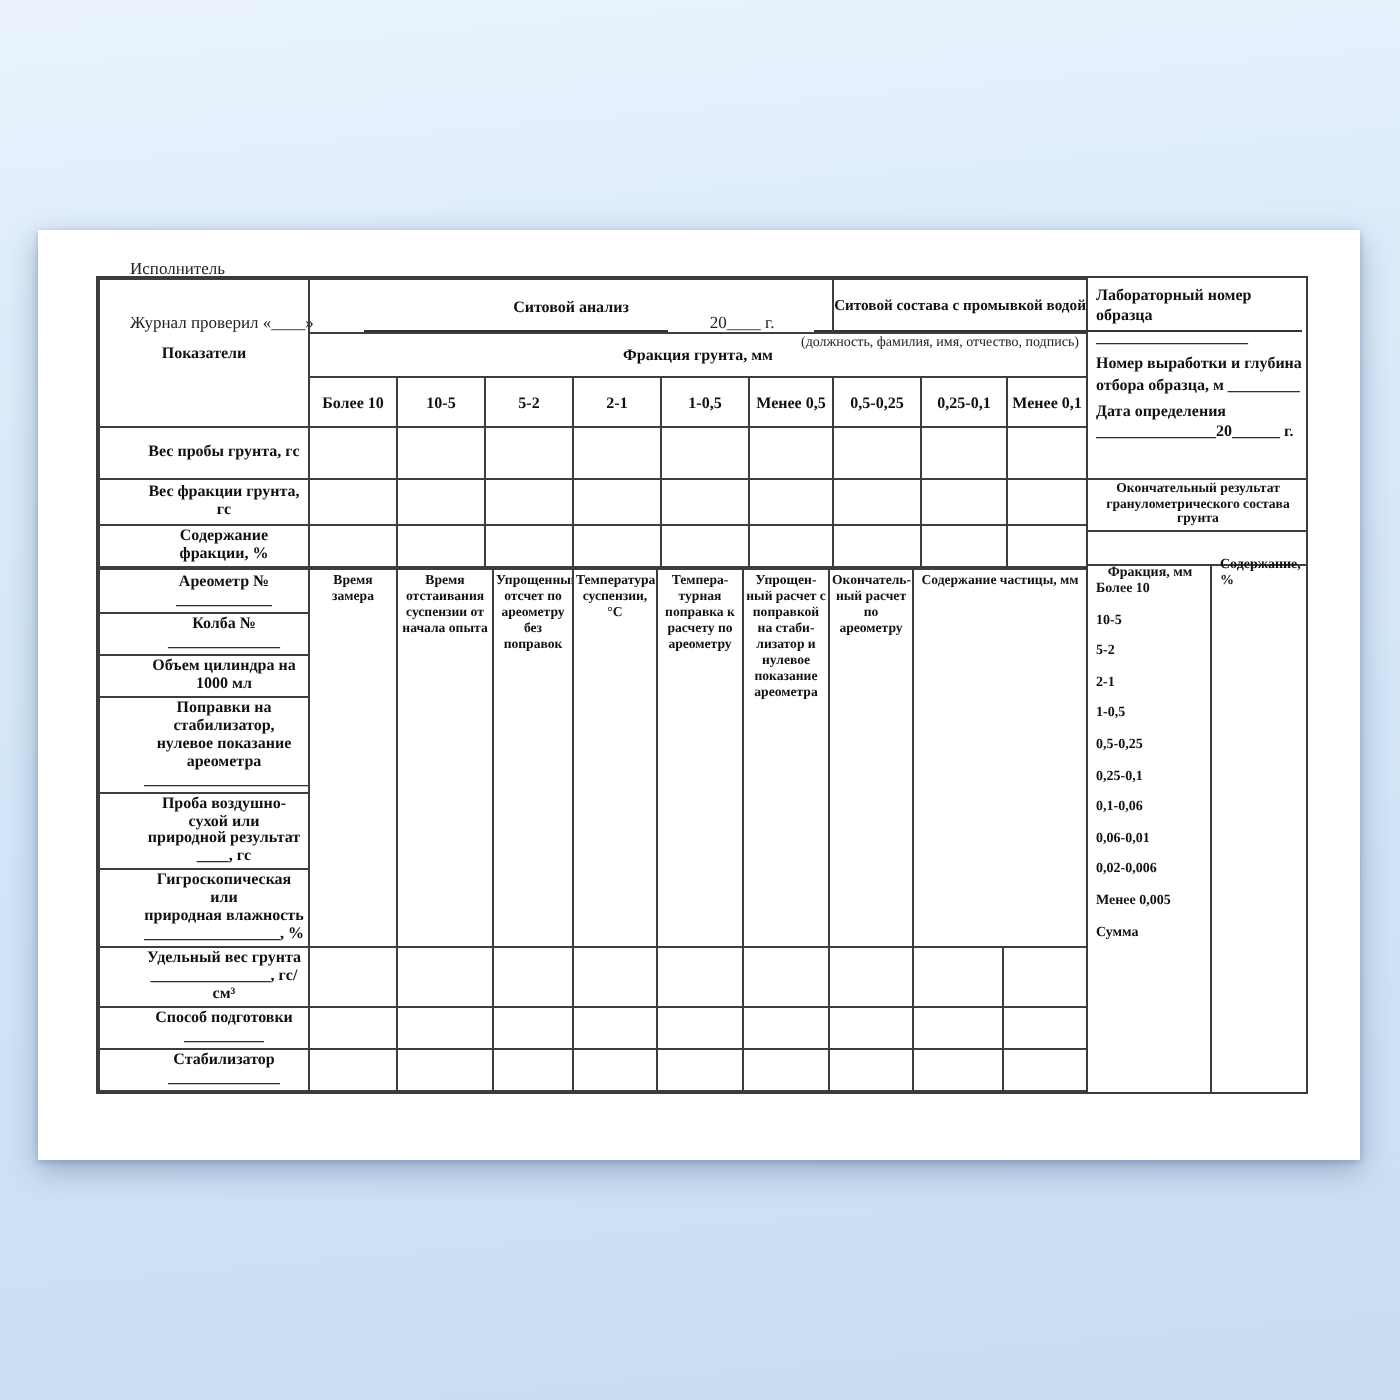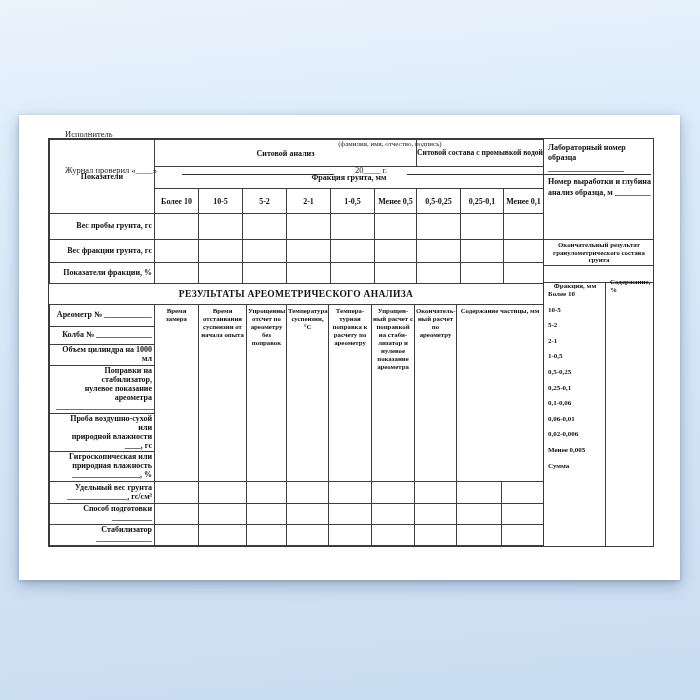--- a/index.html
+++ b/index.html
@@ -16,21 +16,21 @@
   }
   .form{
     position:absolute;left:29px;top:23px;width:604px;
     display:flex;border:1px solid #3a3a3a;
   }
   .main-col{width:494px;}
   .right-col{width:110px;border-left:1px solid #3a3a3a;display:flex;flex-direction:column;}
   table{border-collapse:collapse;table-layout:fixed;width:494px;}
   td{border:1px solid #3e3e3e;padding:0;vertical-align:middle;overflow:hidden;}
   .lbl{
-    font-size:8px;font-weight:bold;text-align:right;padding:1px 2px 1px 6px;
+    font-size:8px;font-weight:bold;text-align:center;padding:1px 2px 1px 22px;
     line-height:1.12;white-space:pre-line;
   }
   .cth{font-size:8px;font-weight:bold;text-align:center;}
   .small-hd{
     font-size:6.8px;font-weight:bold;text-align:center;vertical-align:top;
     padding:2px 1px 0 1px;line-height:1.18;white-space:pre-line;
   }
   .band-title{
     height:20px;display:flex;align-items:center;justify-content:center;
     font-size:9.5px;font-weight:bold;letter-spacing:.3px;
@@ -124,35 +124,34 @@
               <td></td>
           <td></td>
               <td></td>
           <td></td>
               <td></td>
           <td></td>
               <td></td>
           <td></td>
         </tr>
         <tr style="height:21px">
-          <td class="lbl">Показатели фракции, %</td>
+          <td class="lbl">Содержание фракции, %</td>
           <td></td>
               <td></td>
           <td></td>
               <td></td>
           <td></td>
               <td></td>
           <td></td>
               <td></td>
           <td></td>
         </tr>
       </tbody>
         </table>
 
-      <div class="band-title">РЕЗУЛЬТАТЫ АРЕОМЕТРИЧЕСКОГО АНАЛИЗА</div>
 
       <table>
         <colgroup>
           <col style="width:105px">
             <col style="width:44px">
             <col style="width:48px">
           <col style="width:40px">
             <col style="width:42px">
             <col style="width:43px">
           <col style="width:43px">
@@ -178,21 +177,21 @@
         <tr style="height:17px">
           <td class="lbl">Объем цилиндра на 1000 мл</td>
         </tr>
         <tr style="height:25px">
           <td class="lbl">Поправки на стабилизатор,
 нулевое показание ареометра
 _________________________</td>
         </tr>
         <tr style="height:22px">
           <td class="lbl">Проба воздушно-сухой или
-природной влажности ____, гс</td>
+природной результат ____, гс</td>
         </tr>
         <tr style="height:23px">
           <td class="lbl">Гигроскопическая или
 природная влажность
 _________________, %</td>
         </tr>
         <tr style="height:22px">
           <td class="lbl">Удельный вес грунта
 _______________, гс/см³</td>
           <td></td>
@@ -229,21 +228,23 @@
               <td></td>
           <td></td>
         </tr>
       </tbody>
         </table>
     </div>
 
     <div class="right-col">
       <div class="rp-cell rp-top">
         <div class="rp-item">Лабораторный номер образца ___________________</div>
-        <div class="rp-item">Номер выработки и глубина анализ образца, м _________</div>
+        <div class="rp-item">Номер выработки и глубина отбора образца, м _________</div>
+        <div class="rp-item">Дата определения
+_______________20______ г.</div>
       </div>
       <div class="rp-cell rp-final">Окончательный результат гранулометрического состава грунта</div>
       <div class="rp-cell rp-subhead">
         <div class="rp-fr">Фракция, мм</div>
         <div class="rp-ct">Содержание, %</div>
       </div>
       <div class="rp-list-wrap">
         <div class="rp-list">
           <div>Более 10</div>
           <div>10-5</div>
@@ -261,23 +262,23 @@
         <div class="rp-empty"></div>
       </div>
     </div>
   </div>
 
   <div class="footer">
     <div class="f-row">
       <span class="f-label">Исполнитель</span>
       <span class="fill"></span>
     </div>
-    <div class="f-cap cap1">(фамилия, имя, отчество, подпись)</div>
 
     <div class="f-row j-row">
       <span class="f-label">Журнал проверил «____»</span>
       <span class="fill-fixed"></span>
       <span class="f-label">20____ г.</span>
       <span class="fill"></span>
     </div>
+    <div class="f-cap cap2">(должность, фамилия, имя, отчество, подпись)</div>
   </div>
 
 </div>
 
 </body></html>

